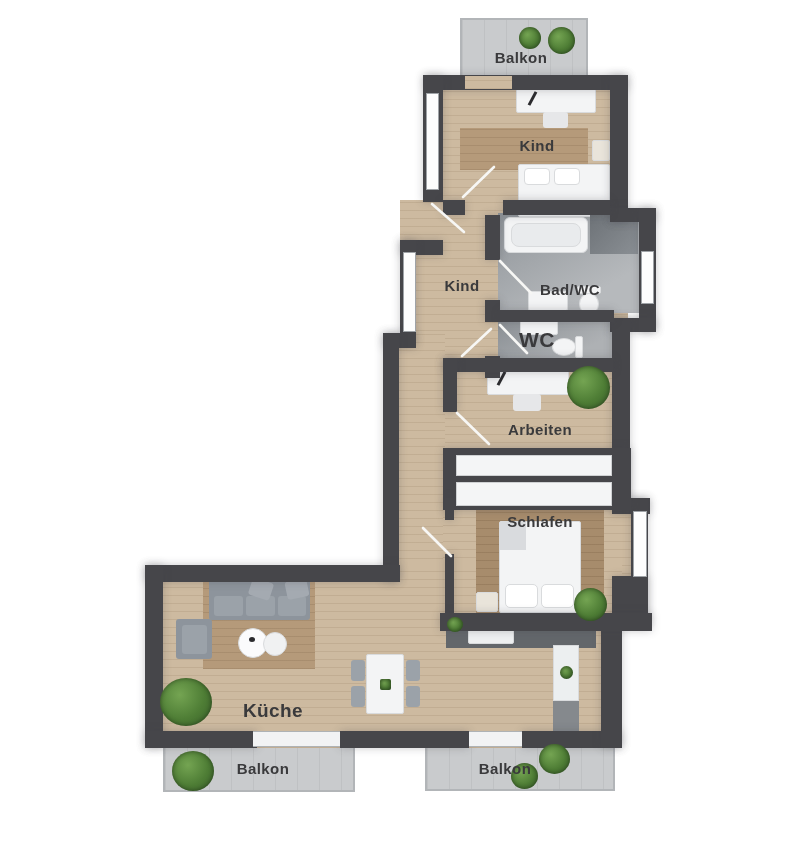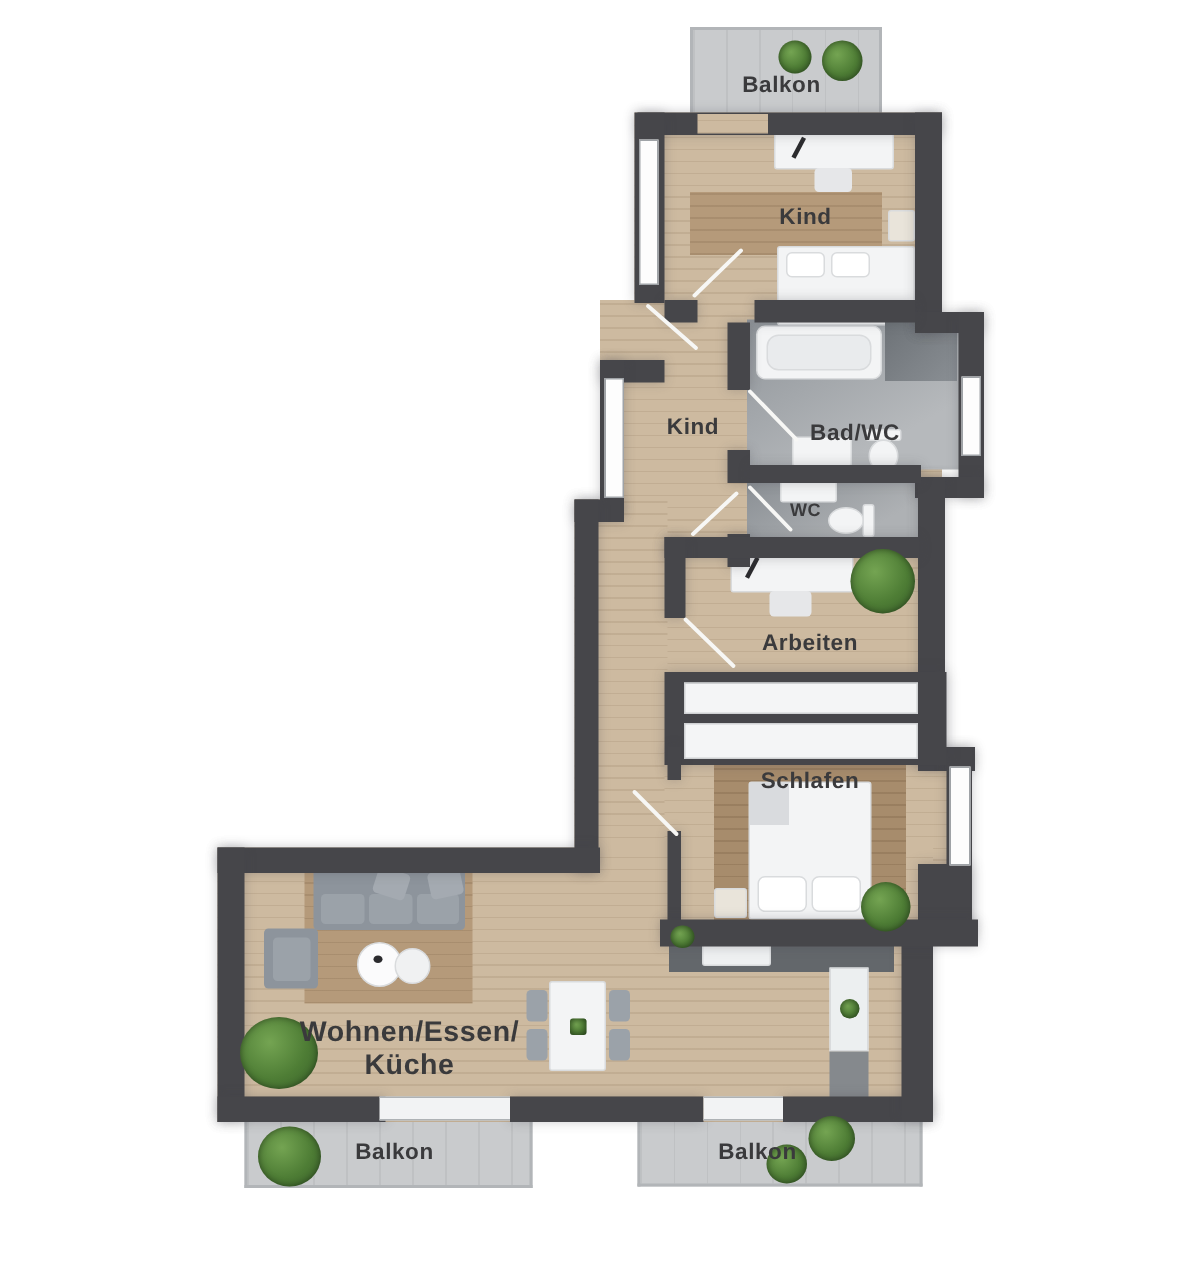--- a/index.html
+++ b/index.html
@@ -29,21 +29,21 @@
   .plant{position:absolute;border-radius:50%;
          background:radial-gradient(circle at 38% 35%,#74a452 0%,#4e7d35 55%,#39602a 100%);
          box-shadow:inset 0 0 5px rgba(0,0,0,.45);}
   .dark{position:absolute;background:#2b2b2e;}
   .shower{position:absolute;background:linear-gradient(135deg,#6d7277 0%,#8a8f94 100%);}
   .counter{position:absolute;background:#63676b;}
   
   .rlabel{position:absolute;transform:translate(-50%,-50%);font-weight:700;font-size:15px;
           color:#3a3a3c;letter-spacing:.4px;white-space:nowrap;}
   .rlabel.big{font-size:19px;}
-  .rlabel.small{font-size:12px;}
+  .rlabel.small{font-size:21px;}
   svg.doors{position:absolute;left:0;top:0;pointer-events:none;}
 </style>
 </head>
 <body>
 
 <div class="plan">
 
   <div class="balc" style="left:460px;top:18px;width:128px;height:58px;border:2px solid #b2b5b8;border-bottom:none;box-sizing:border-box;"></div>
   <div class="balc" style="left:163px;top:745px;width:192px;height:47px;border:2px solid #b2b5b8;border-top:none;box-sizing:border-box;"></div>
   <div class="balc" style="left:425px;top:743px;width:190px;height:48px;border:2px solid #b2b5b8;border-top:none;box-sizing:border-box;"></div>
@@ -180,18 +180,17 @@
   <div class="plant" style="left:511px;top:763px;width:27px;height:26px;"></div>
   <div class="plant" style="left:539px;top:744px;width:31px;height:30px;"></div>
 
   <div class="rlabel" style="left:521px;top:57px;">Balkon</div>
   <div class="rlabel" style="left:537px;top:145px;">Kind</div>
   <div class="rlabel" style="left:570px;top:289px;">Bad/WC</div>
   <div class="rlabel" style="left:462px;top:285px;">Kind</div>
   <div class="rlabel small" style="left:537px;top:340px;">WC</div>
   <div class="rlabel" style="left:540px;top:429px;">Arbeiten</div>
   <div class="rlabel" style="left:540px;top:521px;">Schlafen</div>
-  <div class="rlabel big" style="left:273px;top:689px;">Wohnen/Essen/</div>
   <div class="rlabel big" style="left:273px;top:711px;">Küche</div>
   <div class="rlabel" style="left:263px;top:768px;">Balkon</div>
   <div class="rlabel" style="left:505px;top:768px;">Balkon</div>
 
 </div>
 
 </body></html>

